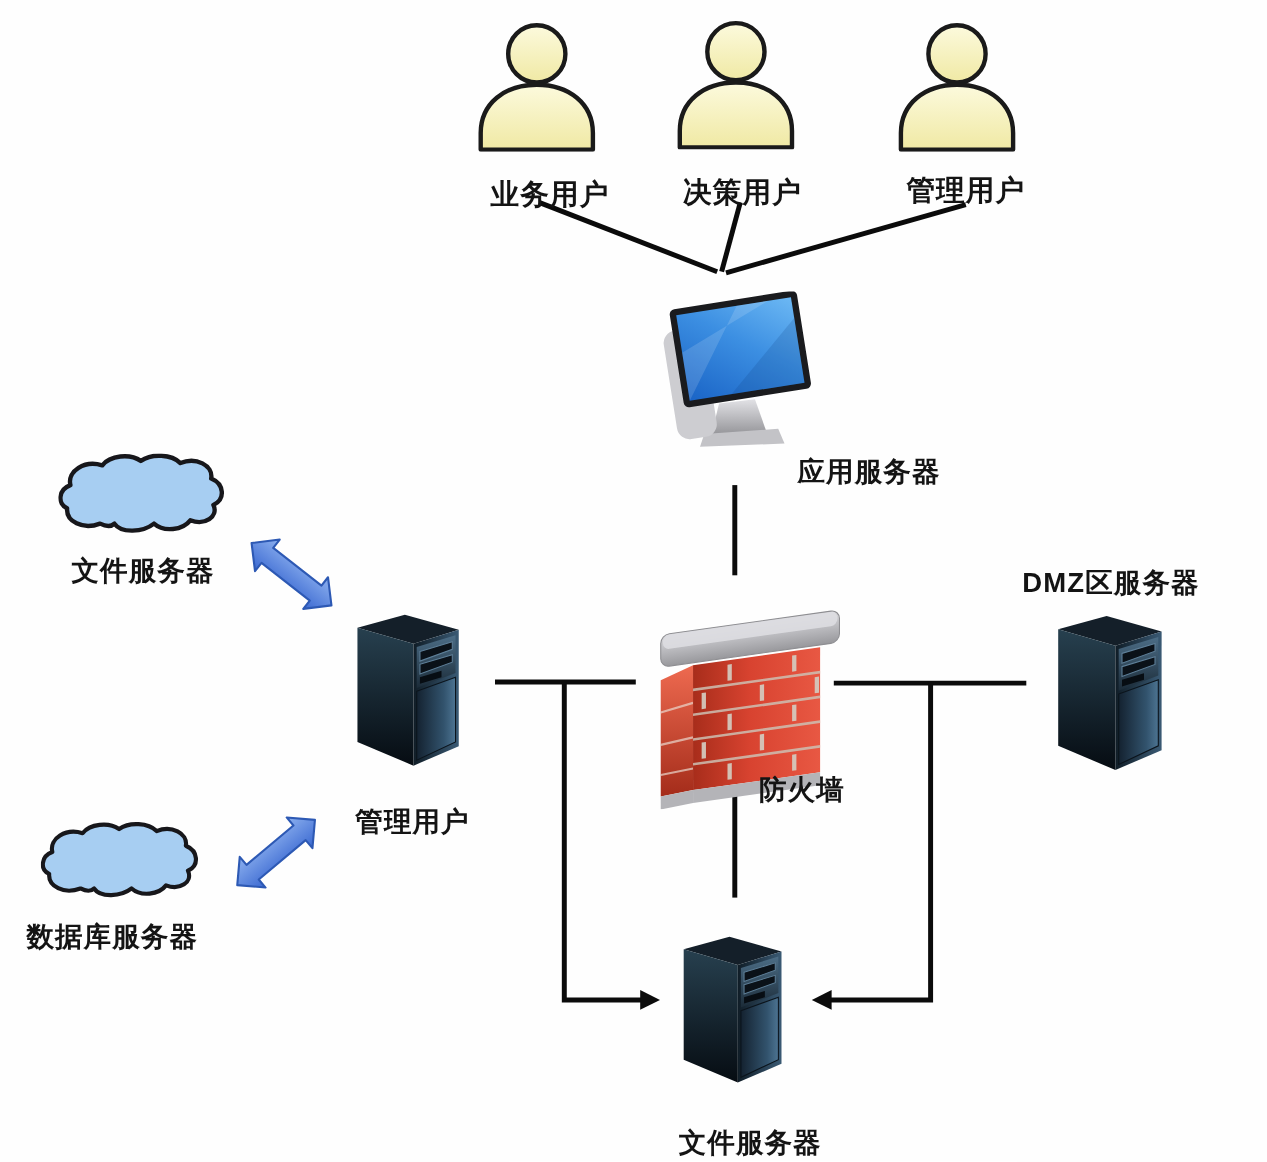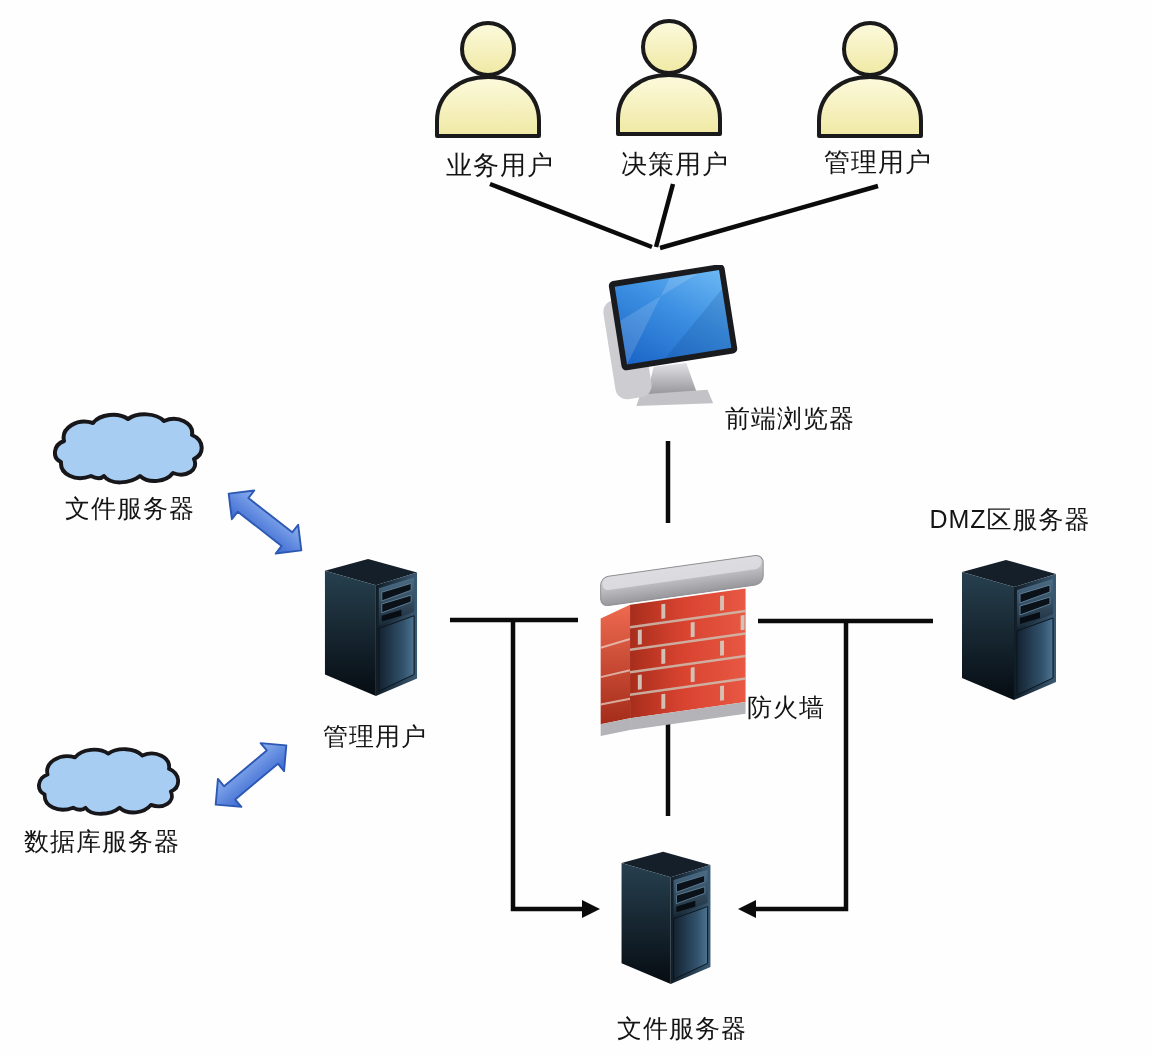--- a/index.html
+++ b/index.html
@@ -5,21 +5,21 @@
   html,body{margin:0;padding:0;background:#ffffff;}
   .canvas{
     position:relative;width:1152px;height:1056px;background:#fefefe;overflow:hidden;
     font-family:"Liberation Sans","DejaVu Sans",sans-serif;
   }
   .overlay{position:absolute;left:0;top:0;width:1152px;height:1056px;}
   .node{position:absolute;}
   .node svg{display:block;width:100%;height:100%;}
   .lbl{
     position:absolute;transform:translateX(-50%);white-space:nowrap;
-    font-weight:normal;font-size:25px;color:#141414;letter-spacing:1px;line-height:1.1;
+    font-weight:bold;font-size:25px;color:#141414;letter-spacing:1px;line-height:1.1;margin-top:11px;
   }
   .lbl.user{font-size:26px;}
   .rot38{transform:rotate(38deg);}
   .rotm40{transform:rotate(-40deg);}
 </style>
 </head>
 <body>
 
 <svg width="0" height="0" style="position:absolute" aria-hidden="true">
   <defs>
@@ -221,21 +221,21 @@
   </div>
   <div class="node rotm40" style="left:203px;top:753px;width:96px;height:44px;">
     <svg viewBox="0 0 100 44">
         <use href="#icon-darrow"></use>
       </svg>
   </div>
 
   <div class="lbl user" style="left:500px;top:151px;">业务用户</div>
   <div class="lbl user" style="left:675px;top:150px;">决策用户</div>
   <div class="lbl user" style="left:878px;top:148px;">管理用户</div>
-  <div class="lbl" style="left:790px;top:405px;">前端浏览器</div>
-  <div class="lbl" style="left:786px;top:694px;">防火墙</div>
+  <div class="lbl" style="left:790px;top:405px;">应用服务器</div>
+  <div class="lbl" style="left:729px;top:694px;">防火墙</div>
   <div class="lbl" style="left:375px;top:723px;">管理用户</div>
   <div class="lbl" style="left:1010px;top:506px;">DMZ区服务器</div>
   <div class="lbl" style="left:682px;top:1015px;">文件服务器</div>
   <div class="lbl" style="left:130px;top:495px;">文件服务器</div>
   <div class="lbl" style="left:102px;top:828px;">数据库服务器</div>
 
 </div>
 
 </body></html>

